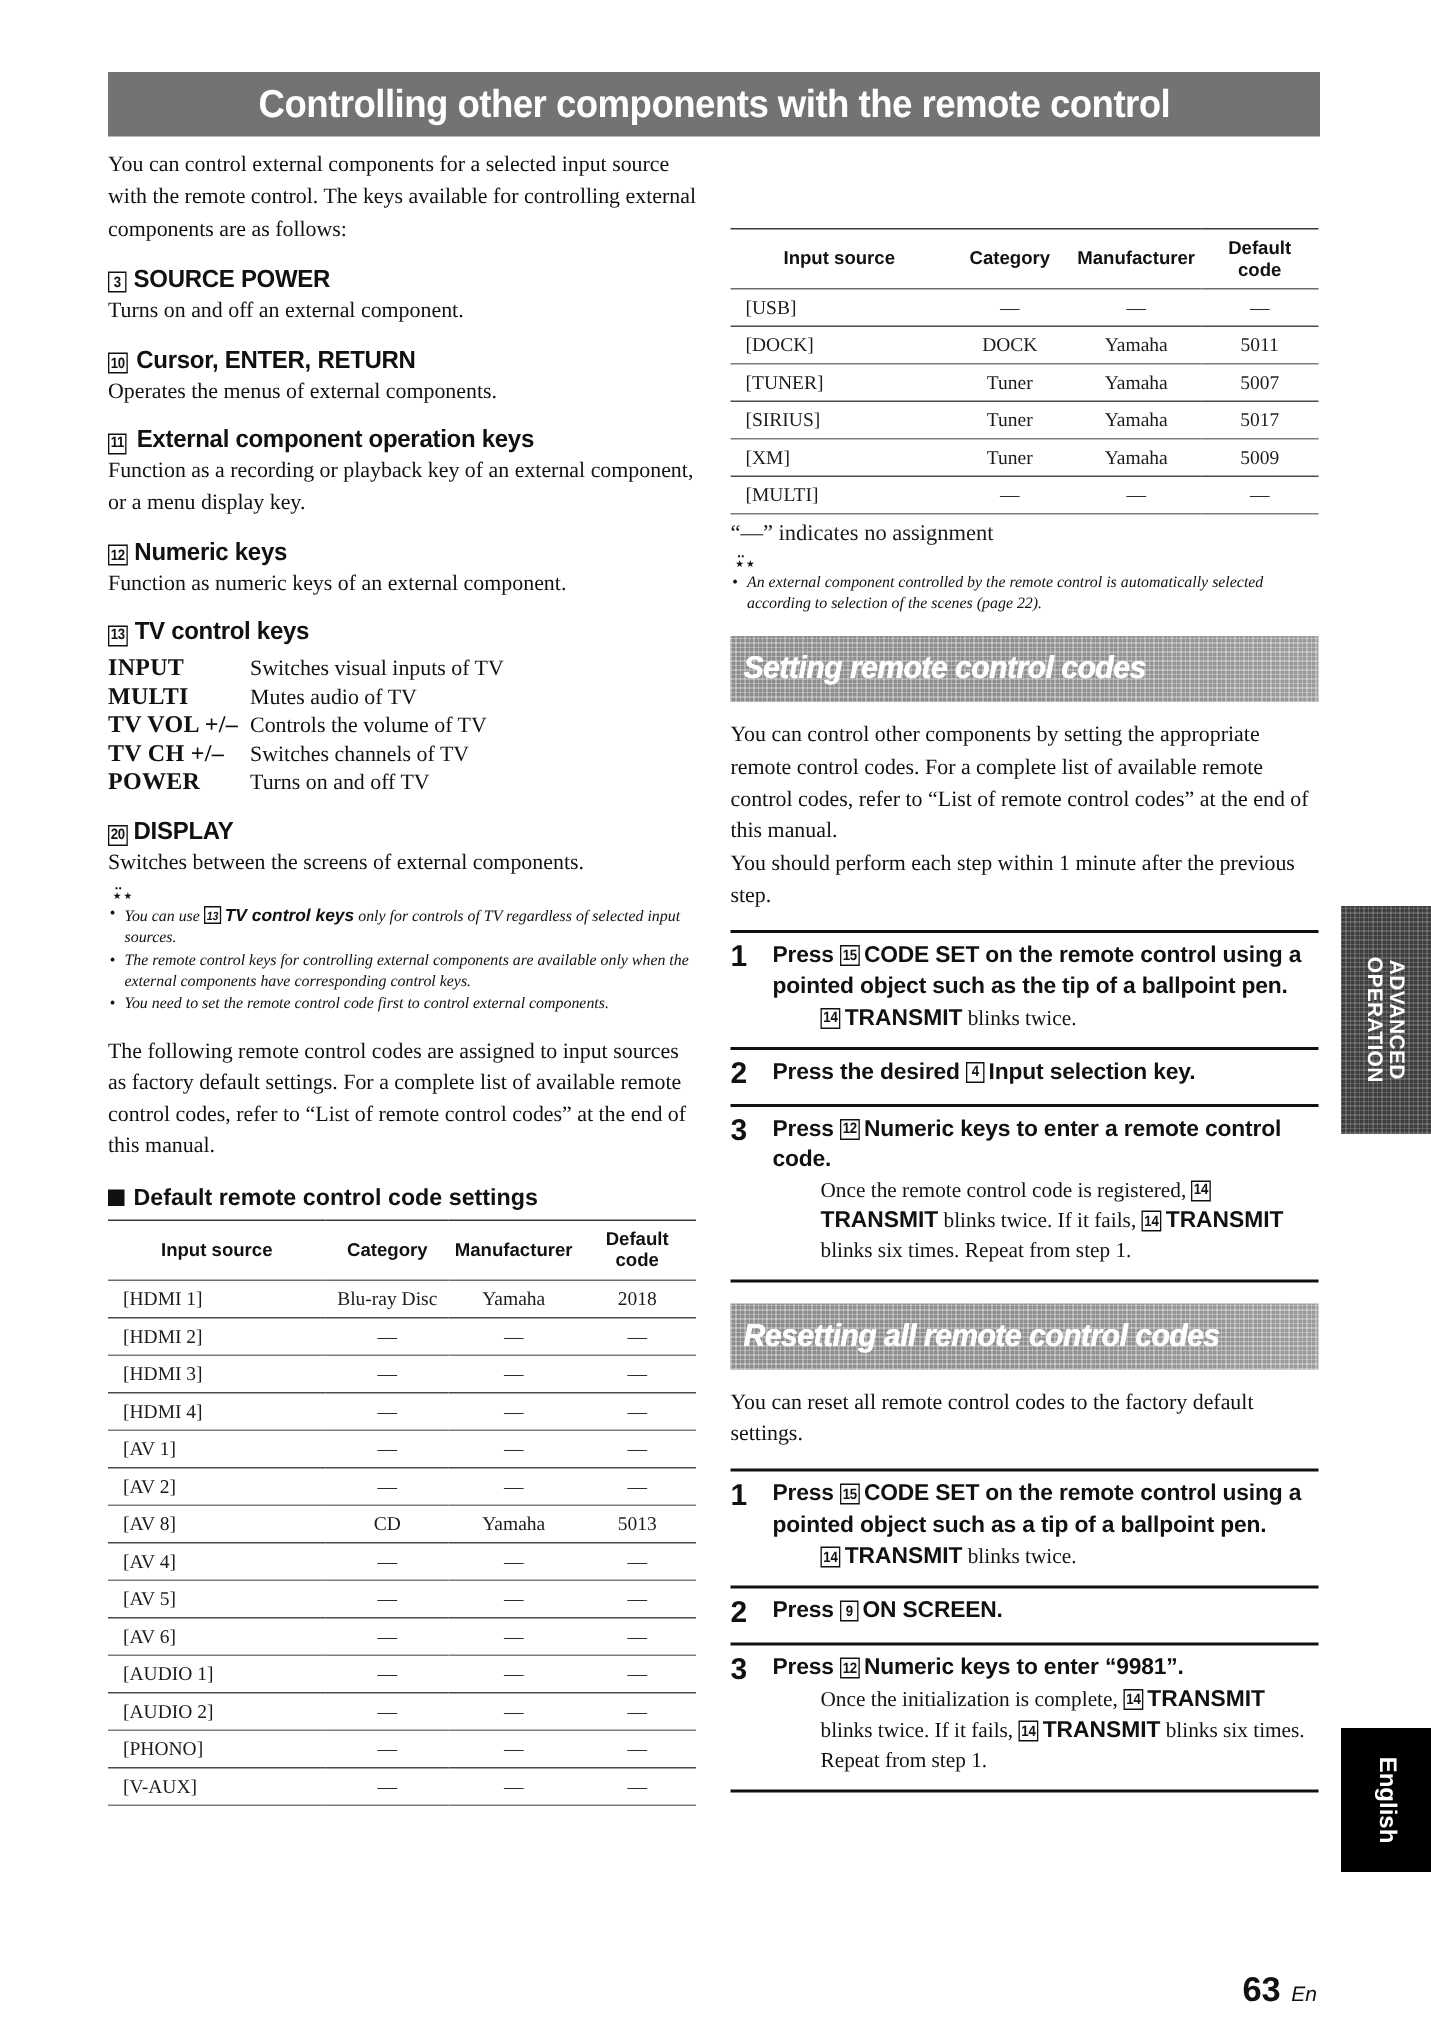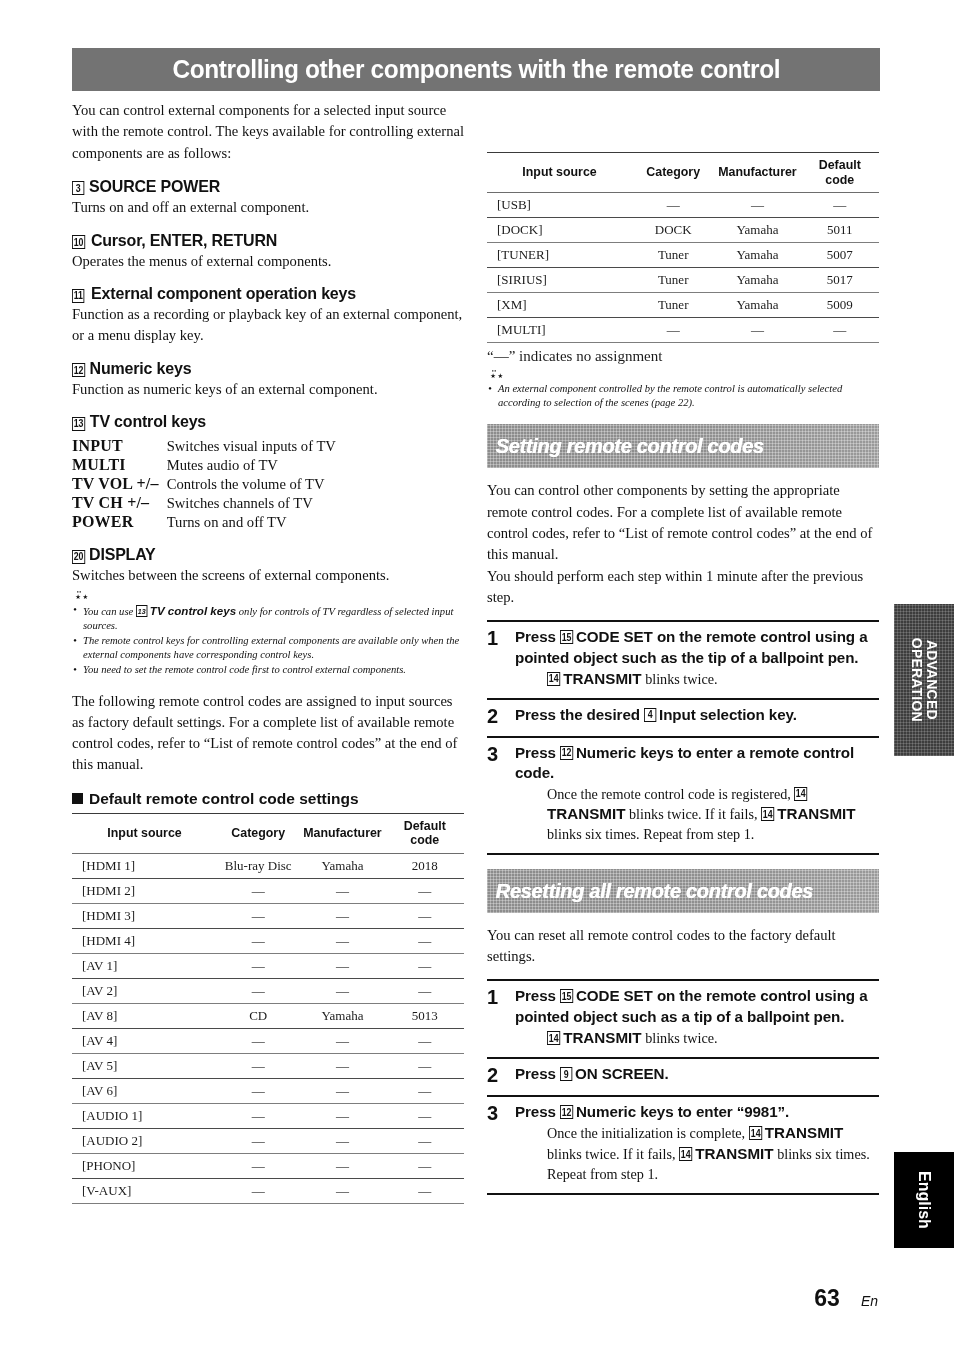--- a/index.html
+++ b/index.html
@@ -316,25 +316,25 @@
     font-family: "Liberation Sans", sans-serif;
     font-weight: bold;
     font-size: 16px;
     color: #ffffff;
   }
 
   
   .footer {
     position: absolute;
     right: 76px;
-    bottom: 36px;
+    bottom: 8px;
     font-family: "Liberation Sans", sans-serif;
     display: flex;
     align-items: baseline;
-    gap: 21px;
+    gap: 7px;
   }
   .footer .pnum { font-weight: bold; font-size: 23px; }
   .footer .plang { font-style: italic; font-size: 14px; }
 </style>
 </head>
 <body>
 
 <div class="page">
 
   <div class="banner">

